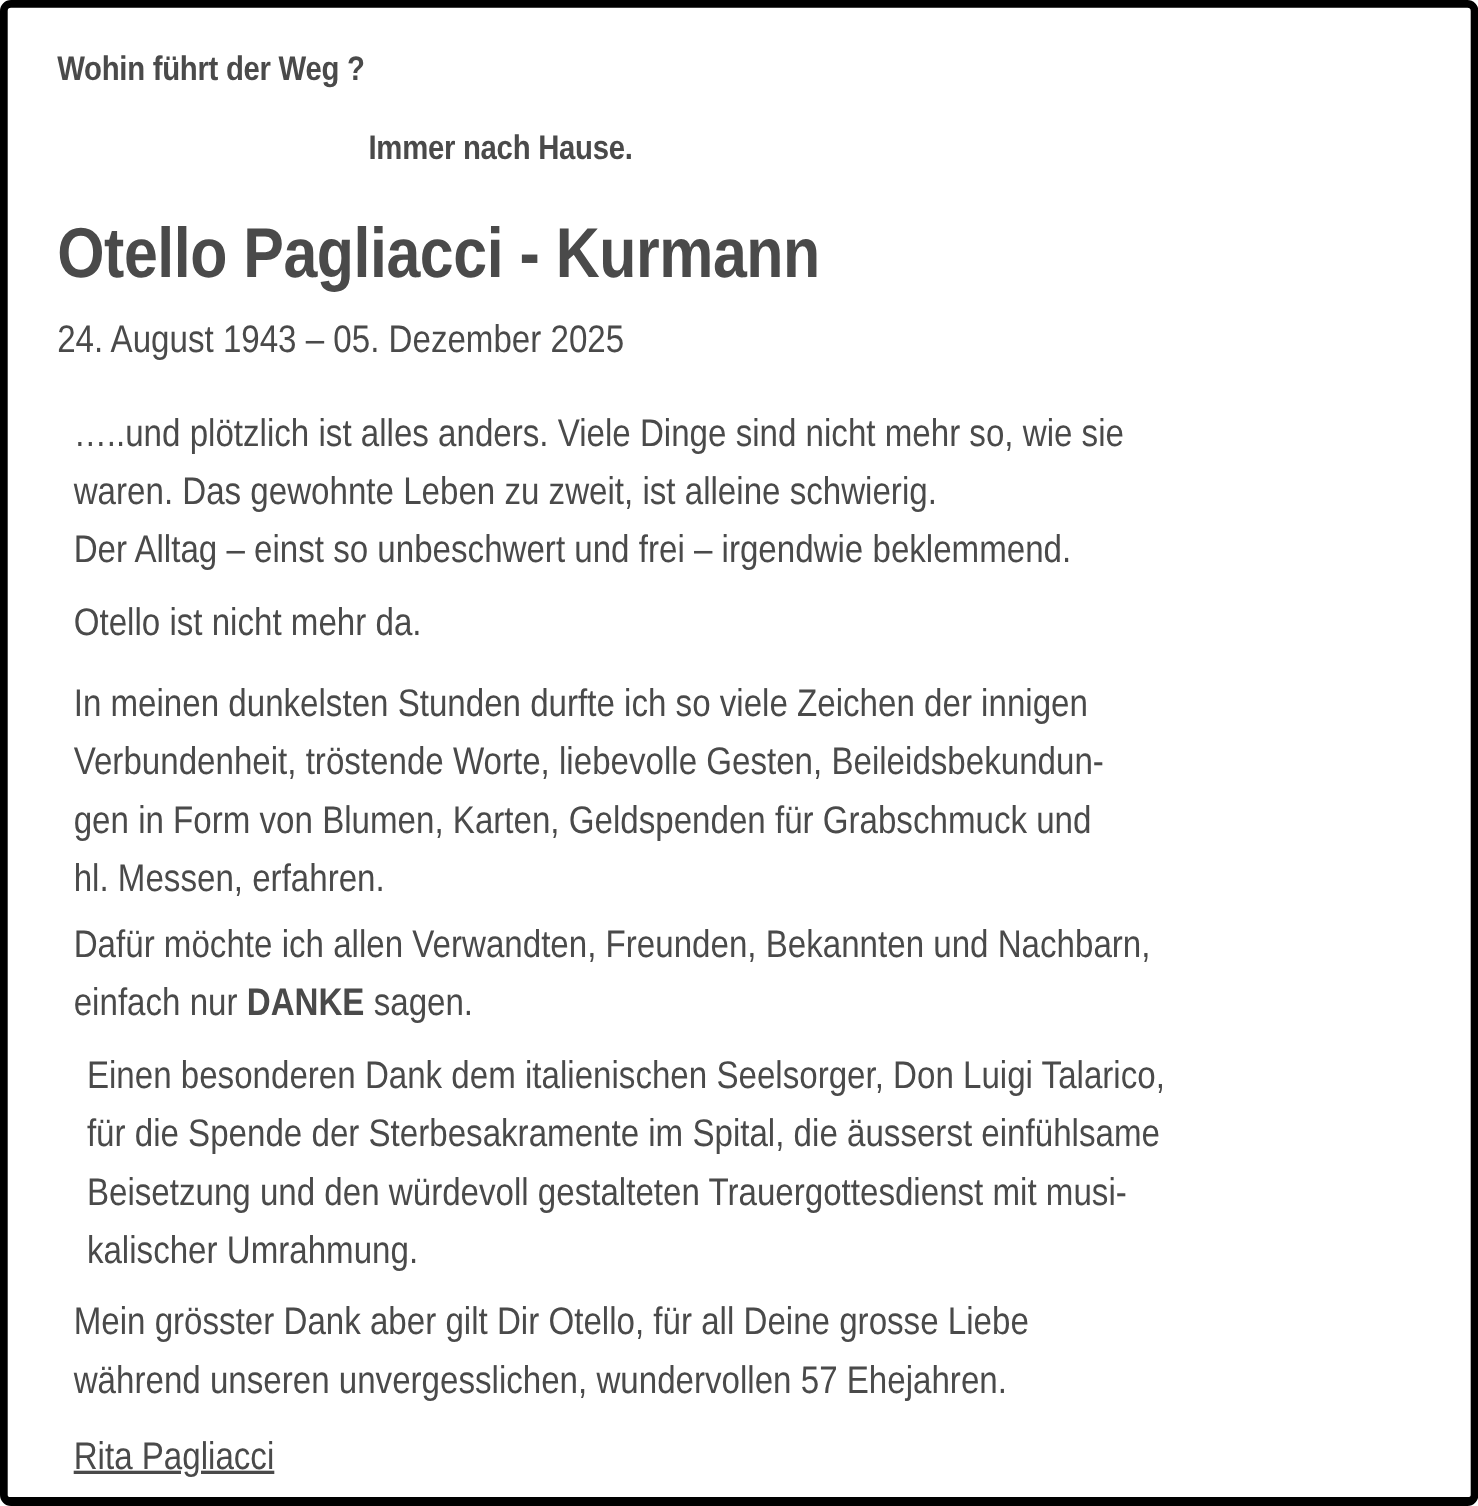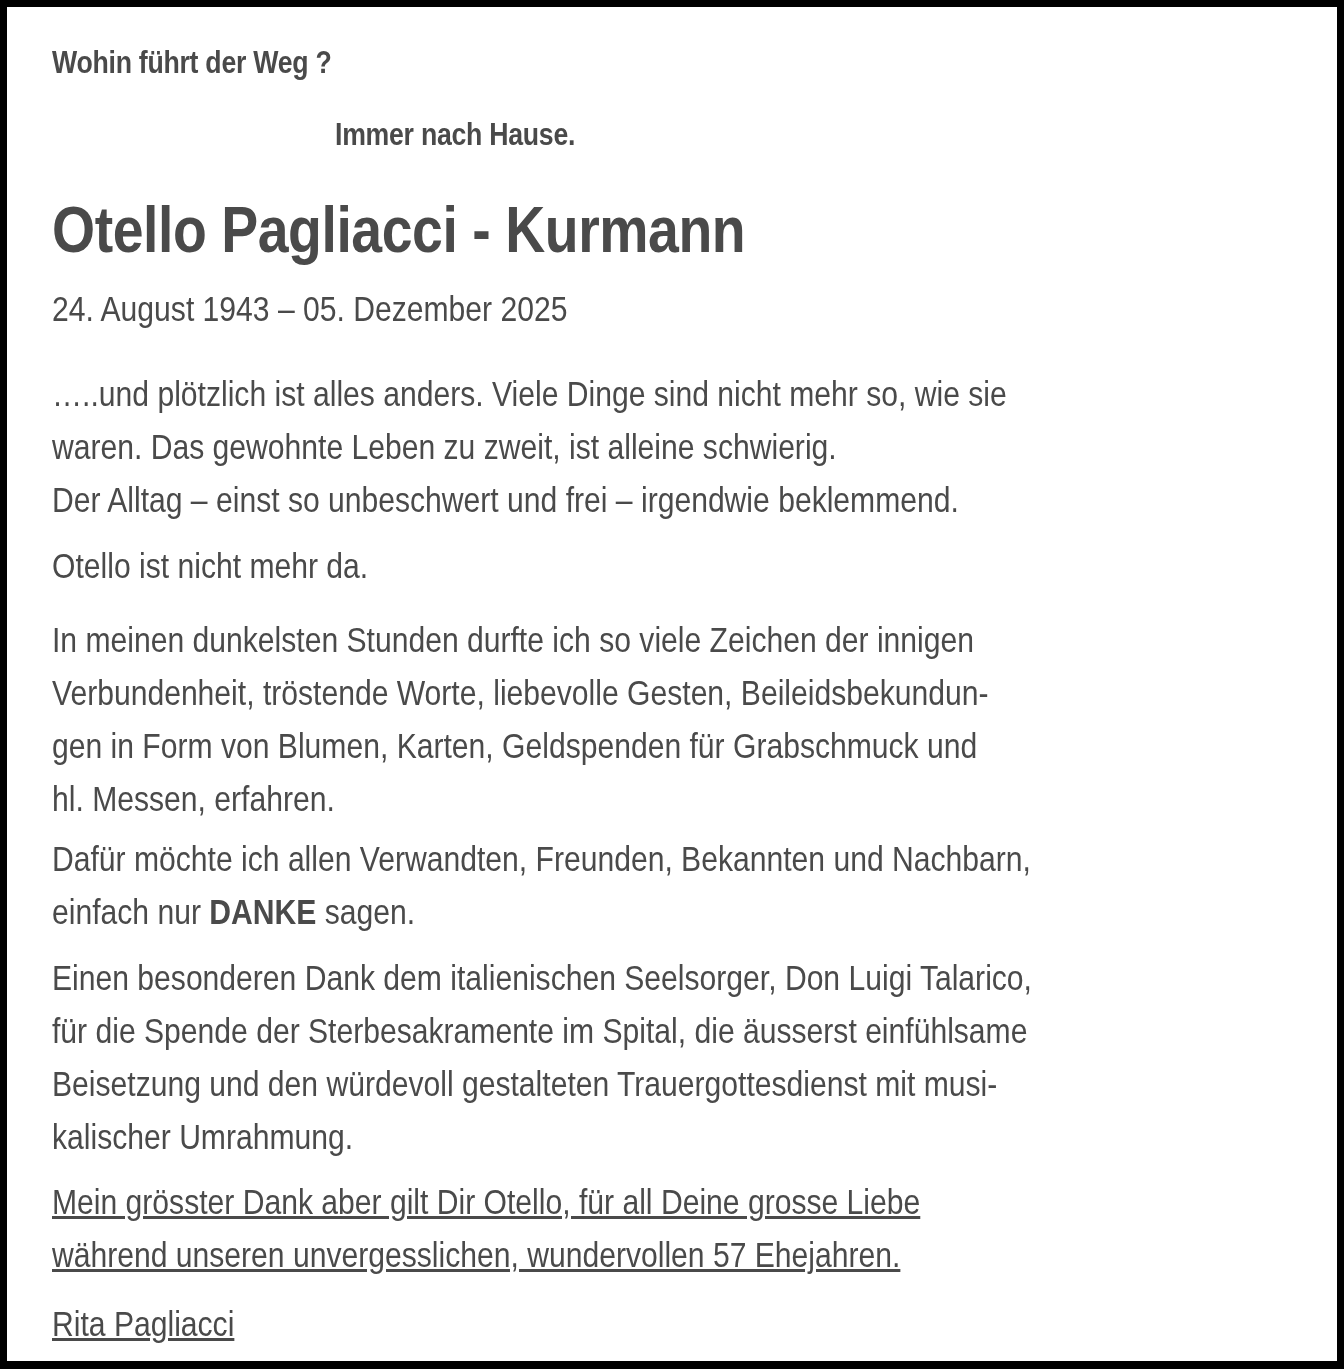--- a/index.html
+++ b/index.html
@@ -18,20 +18,21 @@
       left: 0;
       top: 0;
       width: 1344px;
       height: 1369px;
       box-sizing: border-box;
       border-top: 7px solid #000000;
       border-left: 7px solid #000000;
       border-right: 7px solid #000000;
       border-bottom: 8px solid #000000;
       background: #ffffff;
+      border-radius: 10px;
     }
     .ad-content {
       position: absolute;
       left: 45px;
       top: 0;
       width: 1260px;
       color: #4a4a4a;
       font-family: "Liberation Sans", "DejaVu Sans", sans-serif;
     }
     .line {
@@ -56,41 +57,41 @@
       letter-spacing: -0.5px;
       transform: scaleX(0.865);
     }
     .dates {
       top: 282px;
       font-size: 35px;
       transform: scaleX(0.86);
     }
     .para {
       position: absolute;
-      left: 0;
+      left: 15px;
       width: 1260px;
       font-size: 35px;
       line-height: 53px;
     }
     .para .row {
       display: block;
       height: 53px;
       white-space: nowrap;
       transform-origin: left top;
       transform: scaleX(0.86);
     }
     strong.bold-word {
       font-weight: bold;
     }
     .p1 { top: 360px; }
     .p2 { top: 532px; }
     .p3 { top: 606px; }
     .p4 { top: 825px; }
-    .p5 { top: 944px; }
-    .p6 { top: 1168px; text-decoration: underline; }
+    .p5 { top: 944px; margin-left: 12px; }
+    .p6 { top: 1168px; }
     .p7 { top: 1290px; text-decoration: underline; }
   </style>
 </head>
 <body>
 
 <div class="ad-frame">
   <div class="ad-content">
 
     <div class="line motto motto-1">Wohin führt der Weg ?</div>
     <div class="line motto motto-2">Immer nach Hause.</div>

